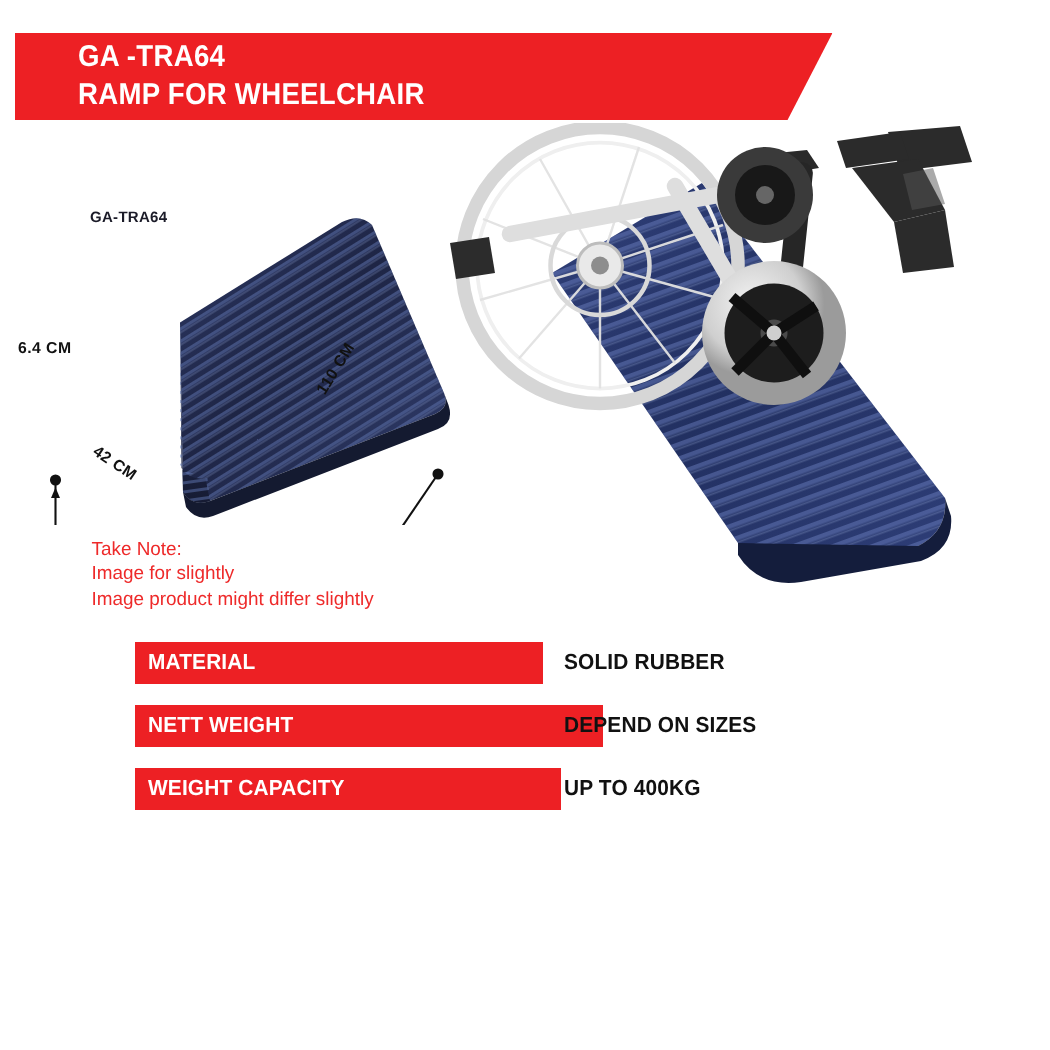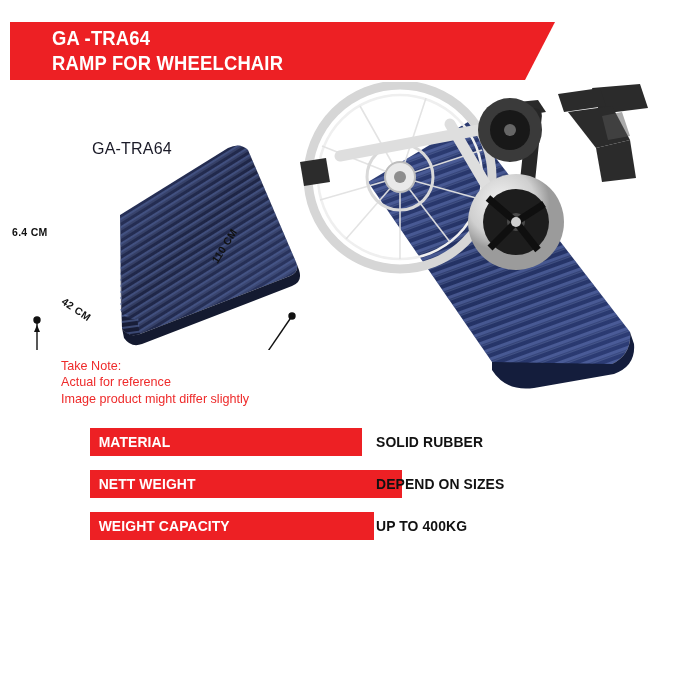--- a/index.html
+++ b/index.html
@@ -46,25 +46,24 @@
     position: absolute;
     left: 0px;
     top: 120px;
     width: 320px;
     height: 230px;
   }
   .illus-label {
     position: absolute;
     left: 60px;
     top: 140px;
-    font-size: 16px;
-    font-weight: normal;
+    font-size: 10px;
+    font-weight: bold;
     color: #1b1b28;
     letter-spacing: 0.2px;
-    margin-left: 32px;
   }
   .ramp-svg {
     position: absolute;
     left: 0;
     top: 0;
   }
 
   .dim-label {
     position: absolute;
     font-size: 10.5px;
@@ -326,21 +325,21 @@
     </g>
 
     <g fill="#2c2c2c">
       <path d="M 0 80 L 26 76 L 30 100 L 4 104 Z"></path>
     </g>
   </svg>
 </div>
 
 <div class="note">
   <div>Take Note:</div>
-  <div>Actual for reference</div>
+  <div>Image for slightly</div>
   <div>Image product might differ slightly</div>
 </div>
 
 <div class="spec-table">
 
   <div class="spec-row">
     <div class="spec-bar" style="width:272px">
       <span class="spec-bar-label">MATERIAL</span>
     </div>
     <div class="spec-value">SOLID RUBBER</div>

